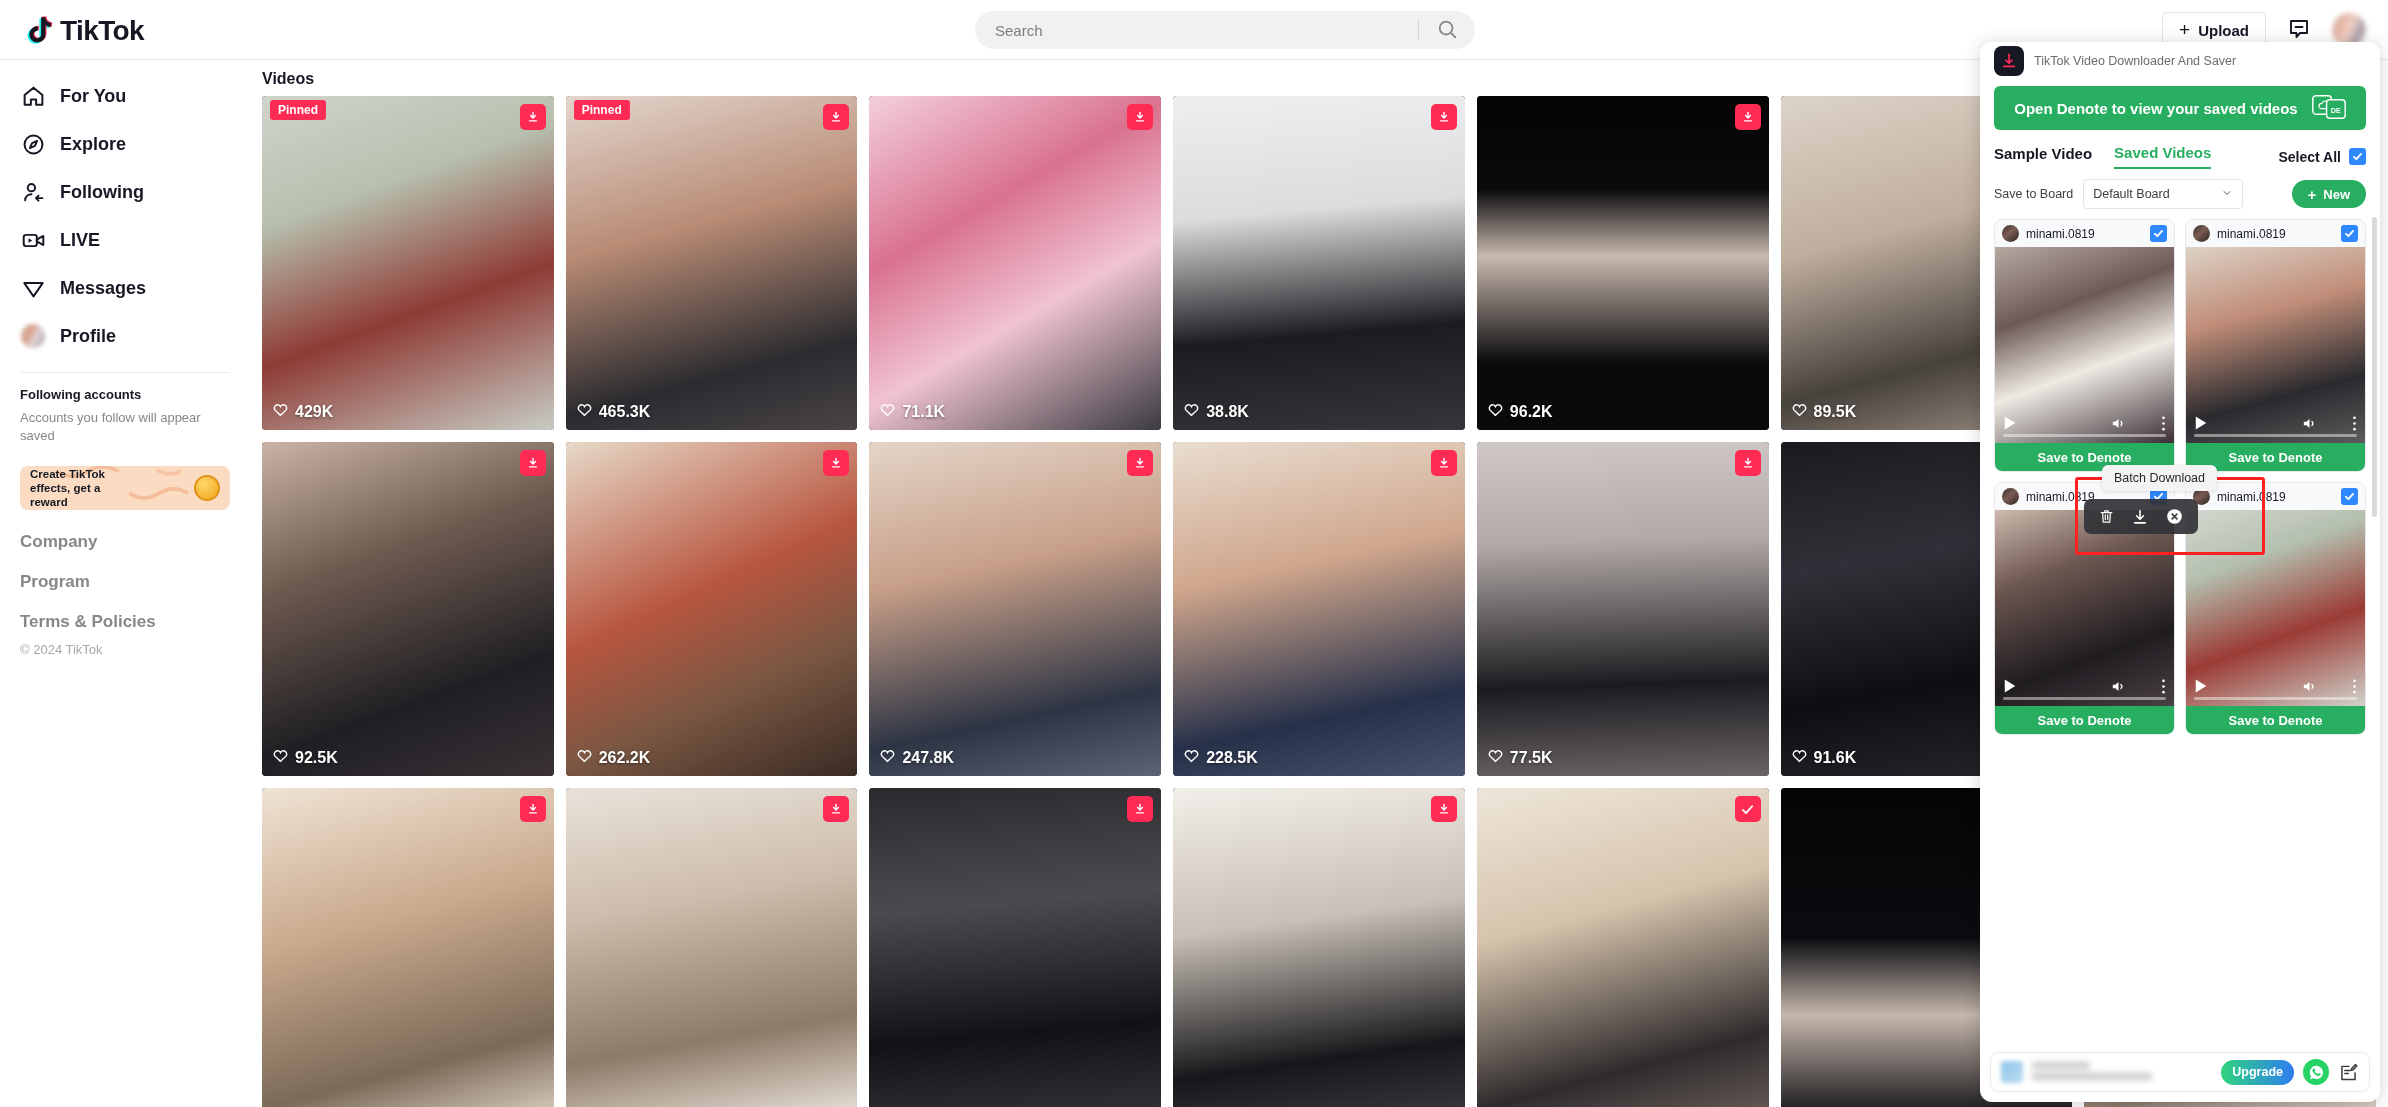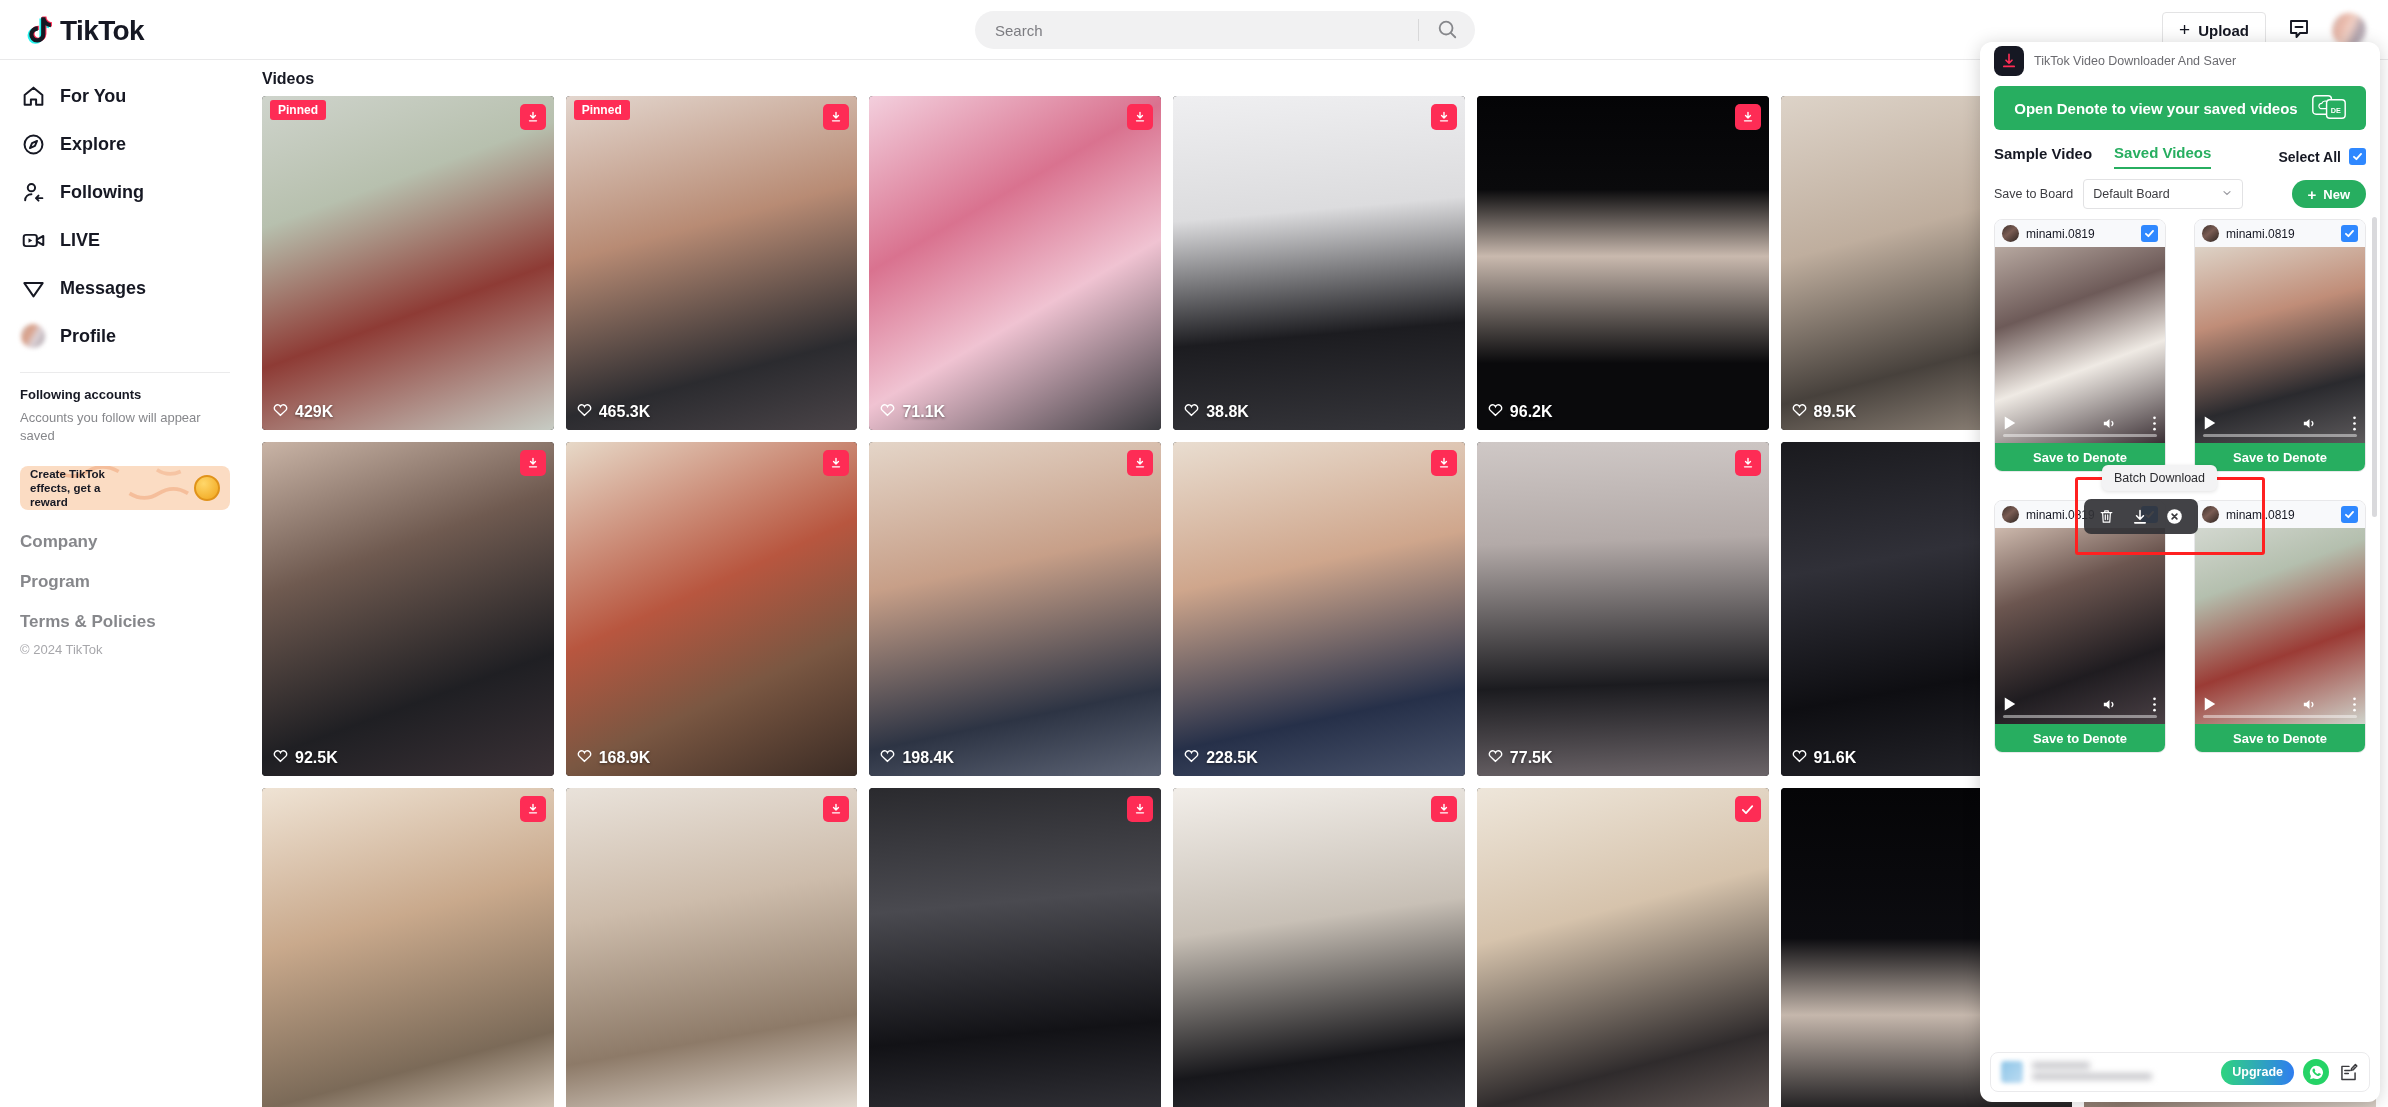--- a/index.html
+++ b/index.html
@@ -167,21 +167,21 @@
     font-size: 12.5px; color: #3c3c41; background: #fff; max-width: 160px;
   }
   .new-btn {
     margin-left: auto; height: 28px; padding: 0 16px; border-radius: 14px;
     background: #27ae60; color: #fff; border: 0; cursor: pointer;
     display: flex; align-items: center; gap: 7px;
     font-size: 13px; font-weight: 700; font-family: "Liberation Sans", sans-serif;
   }
 
   .ext-body { flex: 1; position: relative; overflow: hidden; padding: 10px 14px 0 14px; }
-  .ext-grid { display: grid; grid-template-columns: 1fr 1fr; gap: 28px; }
+  .ext-grid { display: grid; grid-template-columns: 1fr 1fr; gap: 10px; }
   .vcard { border: 1px solid #e8e8ea; border-radius: 8px; overflow: hidden; background: #fff; }
   .vcard-head { display: flex; align-items: center; gap: 7px; padding: 5px 7px; background: #f8f9fb; }
   .vcard-ava { width: 17px; height: 17px; border-radius: 50%; background:
       linear-gradient(140deg,#3c2f2a,#7a5c53 45%,#2c2420); flex: 0 0 17px; }
   .vcard-user { font-size: 12px; color: #161823; flex: 1; white-space: nowrap; overflow: hidden; }
   .vcard-media { position: relative; height: 196px; overflow: hidden; background:#ddd; }
   .vcard-controls {
     position: absolute; left: 0; right: 0; bottom: 0; height: 40px;
     display: flex; align-items: center; gap: 10px; padding: 0 8px;
   }
@@ -484,36 +484,36 @@
           <div class="dl-badge">
             <svg width="14" height="14" viewBox="0 0 24 24" fill="none" stroke="#fff" stroke-width="2.4" stroke-linecap="round" stroke-linejoin="round">
               <path d="M12 4v9M7.8 9.4 12 13.6l4.2-4.2"></path>
               <path d="M6 18.6h12"></path>
             </svg>
           </div>
           <div class="likes">
             <span><svg width="17" height="17" viewBox="0 0 24 24" fill="none" stroke="#fff" stroke-width="2">
                 <path d="M12 20.3 4.3 12.9a4.6 4.6 0 1 1 7.7-4.9 4.6 4.6 0 1 1 7.7 4.9z"></path>
               </svg></span>
-            <span>168.9K</span>
+            <span>262.2K</span>
           </div>
         </div>
         <div class="tile">
           <div class="tile-img" style="background: linear-gradient(168deg, rgb(228, 213, 200) 0%, rgb(199, 159, 136) 38%, rgb(45, 52, 68) 78%, rgb(93, 100, 117) 100%);"></div>
           <div class="dl-badge">
             <svg width="14" height="14" viewBox="0 0 24 24" fill="none" stroke="#fff" stroke-width="2.4" stroke-linecap="round" stroke-linejoin="round">
               <path d="M12 4v9M7.8 9.4 12 13.6l4.2-4.2"></path>
               <path d="M6 18.6h12"></path>
             </svg>
           </div>
           <div class="likes">
             <span><svg width="17" height="17" viewBox="0 0 24 24" fill="none" stroke="#fff" stroke-width="2">
                 <path d="M12 20.3 4.3 12.9a4.6 4.6 0 1 1 7.7-4.9 4.6 4.6 0 1 1 7.7 4.9z"></path>
               </svg></span>
-            <span>198.4K</span>
+            <span>247.8K</span>
           </div>
         </div>
         <div class="tile">
           <div class="tile-img" style="background: linear-gradient(168deg, rgb(233, 221, 208) 0%, rgb(207, 166, 140) 38%, rgb(38, 48, 73) 78%, rgb(73, 83, 107) 100%);"></div>
           <div class="dl-badge">
             <svg width="14" height="14" viewBox="0 0 24 24" fill="none" stroke="#fff" stroke-width="2.4" stroke-linecap="round" stroke-linejoin="round">
               <path d="M12 4v9M7.8 9.4 12 13.6l4.2-4.2"></path>
               <path d="M6 18.6h12"></path>
             </svg>
           </div>

